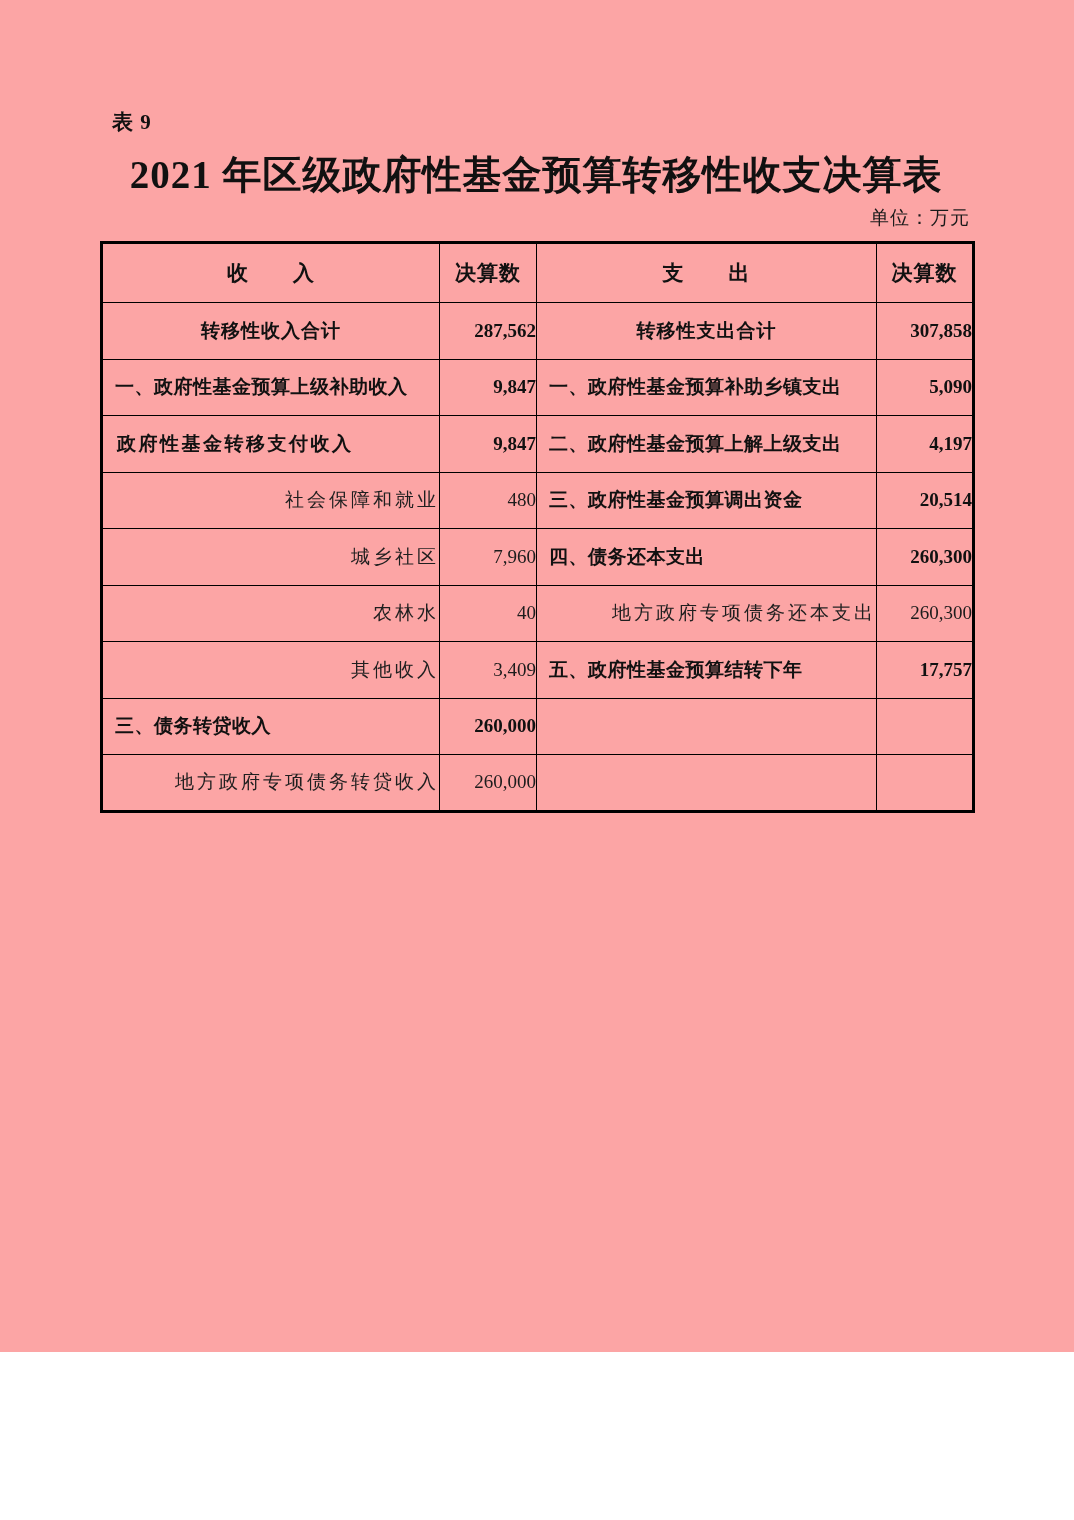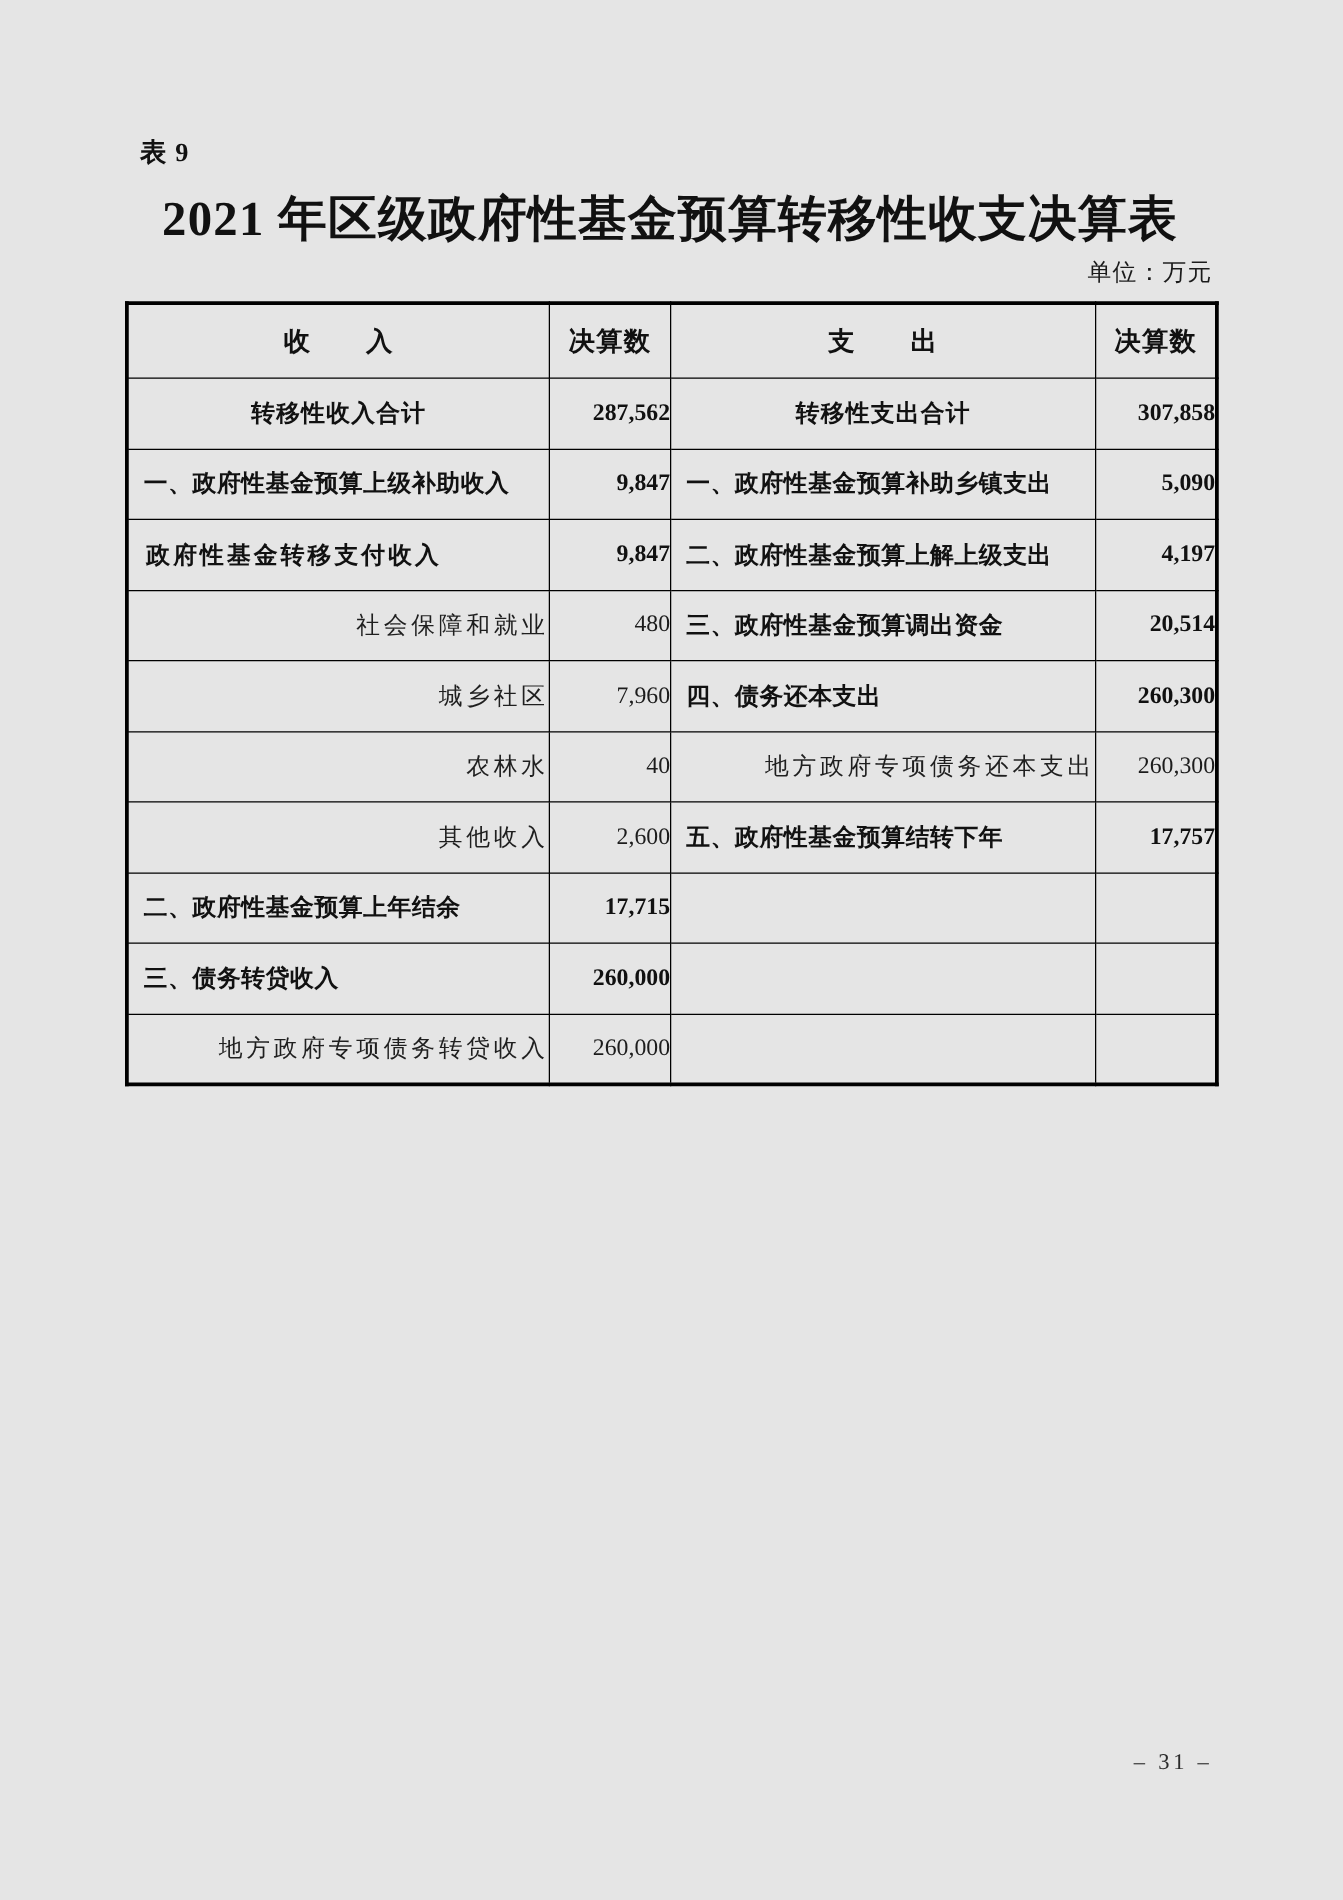--- a/index.html
+++ b/index.html
@@ -1,20 +1,20 @@
 <!DOCTYPE html>
 <html><head>
 <meta charset="utf-8">
 <style>
   html, body { margin: 0; padding: 0; background: #ffffff; }
   .sheet {
     position: relative;
     width: 1074px;
-    height: 1520px;
-    background: #e5e5e5;
+    height: 1352px;
+    background: #fca5a5;
     font-family: "Liberation Serif", "DejaVu Serif", serif;
     color: #111111;
     overflow: hidden;
   }
   .content {
     position: absolute;
     left: 100px;
     top: 0;
     width: 872px;
   }
@@ -142,29 +142,23 @@
             <td class="value s-bold">260,300</td>
           </tr>
           <tr>
             <td class="label s-sub">农林水</td>
             <td class="value s-normal">40</td>
             <td class="label s-sub">地方政府专项债务还本支出</td>
             <td class="value s-normal">260,300</td>
           </tr>
           <tr>
             <td class="label s-sub">其他收入</td>
-            <td class="value s-normal">2,600</td>
+            <td class="value s-normal">3,409</td>
             <td class="label s-major">五、政府性基金预算结转下年</td>
             <td class="value s-bold">17,757</td>
-          </tr>
-          <tr>
-            <td class="label s-major">二、政府性基金预算上年结余</td>
-            <td class="value s-bold">17,715</td>
-            <td class="label s-empty"></td>
-            <td class="value s-empty"></td>
           </tr>
           <tr>
             <td class="label s-major">三、债务转贷收入</td>
             <td class="value s-bold">260,000</td>
             <td class="label s-empty"></td>
             <td class="value s-empty"></td>
           </tr>
           <tr>
             <td class="label s-sub">地方政府专项债务转贷收入</td>
             <td class="value s-normal">260,000</td>

